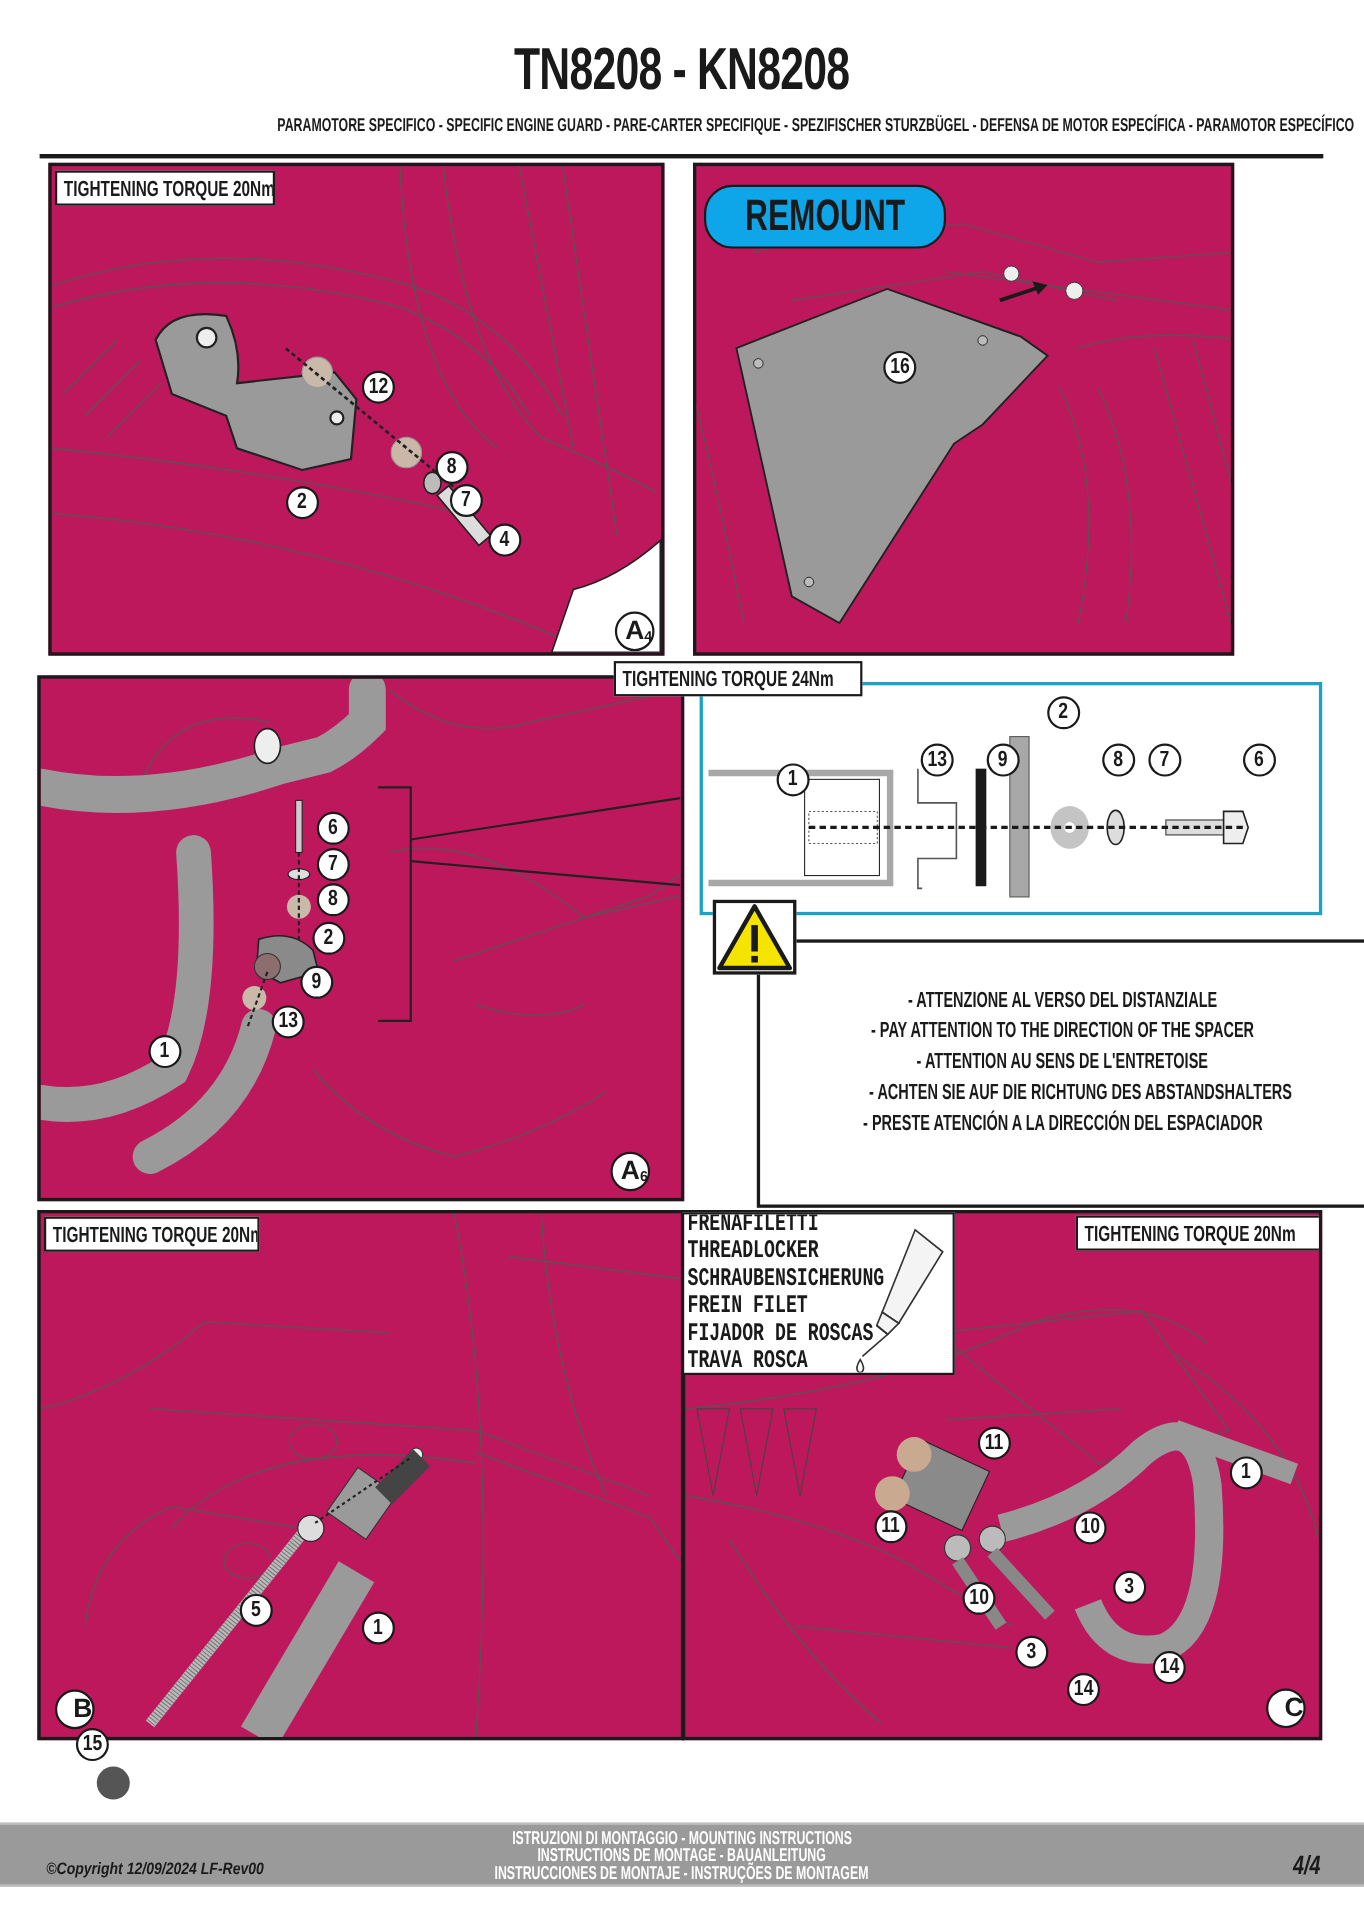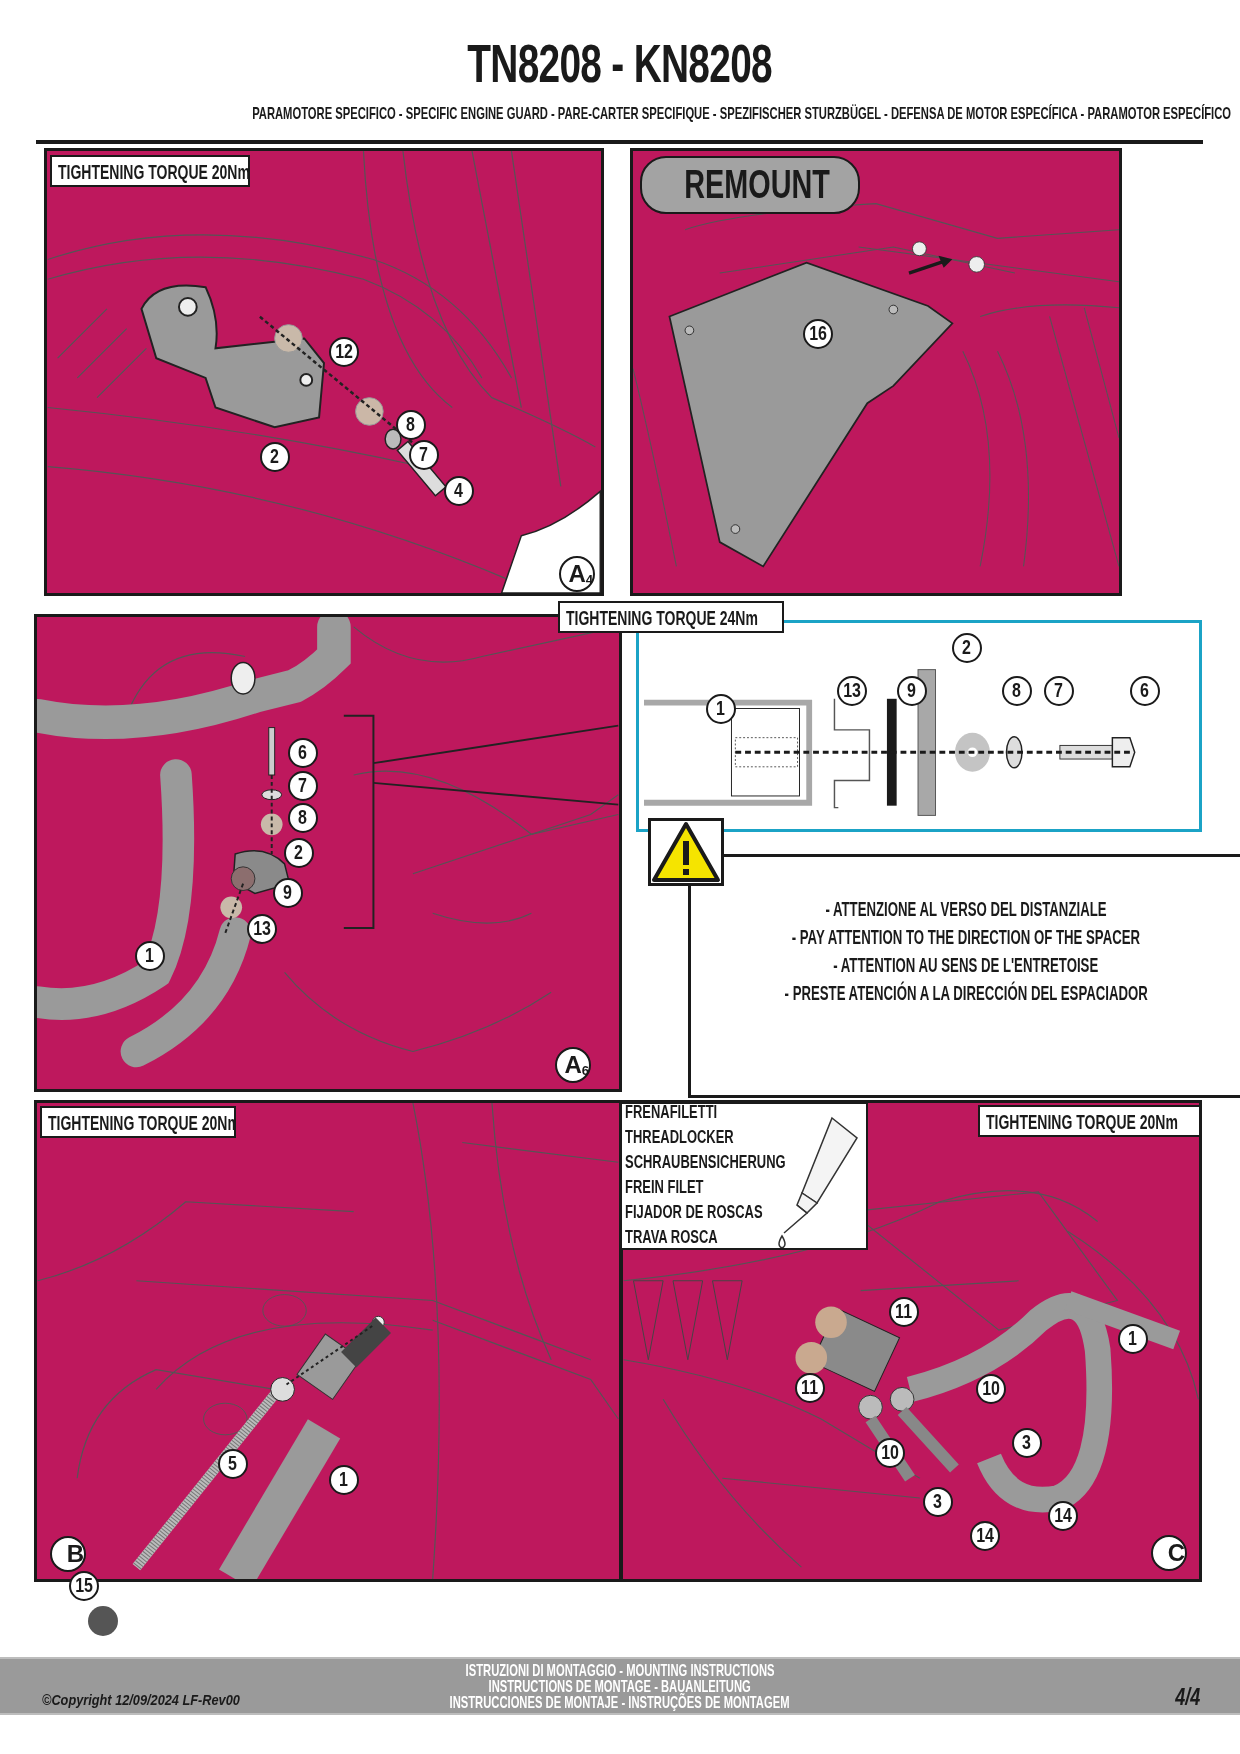--- a/index.html
+++ b/index.html
@@ -19,33 +19,33 @@
 
   .label-box { position: absolute; background: #fff; border: 2px solid #1a1a1a; padding: 2px 6px; height: 32px; overflow: hidden; }
   .label-box span { font-size: 20px; font-weight: bold; display: inline-block; transform: scaleX(0.7); transform-origin: left center; white-space: nowrap; line-height: 26px; }
 
   .callout { position: absolute; width: 30px; height: 30px; border: 2.5px solid #1a1a1a; border-radius: 50%; background: #fff; text-align: center; line-height: 25px; font-size: 20px; font-weight: bold; }
   .callout span { display: inline-block; transform: scaleX(0.8); }
 
   .step-badge { position: absolute; width: 36px; height: 36px; border: 2.5px solid #1a1a1a; border-radius: 50%; background: #fff; text-align: right; line-height: 31px; font-size: 24px; font-weight: bold; }
   .step-badge sub { font-size: 13px; vertical-align: -2px; }
 
-  #remount-box { position: absolute; left: 640px; top: 156px; width: 220px; height: 58px; border: 2.5px solid #1a1a1a; border-radius: 26px; background: #a3a3a3; text-align: right; }
+  #remount-box { position: absolute; left: 640px; top: 168px; width: 220px; height: 58px; border: 2.5px solid #1a1a1a; border-radius: 26px; background: #0ea5e9; text-align: center; }
   #remount-box span { font-size: 40px; font-weight: bold; display: inline-block; transform: scaleX(0.72); line-height: 52px; }
 
   #detail-box { position: absolute; left: 636px; top: 620px; width: 566px; height: 212px; border: 3px solid #1ba3c6; background: #fff; overflow: hidden; }
 
   #warning-icon { position: absolute; left: 648px; top: 818px; width: 76px; height: 68px; border: 3px solid #1a1a1a; background: #fff; }
   #warning-box { position: absolute; left: 688px; top: 854px; width: 556px; height: 244px; border: 3px solid #1a1a1a; background: #fff; }
   #warning-lines { position: absolute; left: 0; top: 38px; width: 100%; text-align: center; }
   #warning-lines div { font-size: 20px; font-weight: bold; height: 28px; line-height: 28px; }
   #warning-lines div span { display: inline-block; transform: scaleX(0.66); white-space: nowrap; }
 
   #threadlocker-box { position: absolute; left: 620px; top: 1102px; width: 248px; height: 148px; border: 2.5px solid #1a1a1a; background: #fff; overflow: hidden; }
-  #threadlocker-box .tl-line { position: absolute; left: 3px; font-size: 18px; font-weight: bold; height: 25px; line-height: 25px; }
+  #threadlocker-box .tl-line { position: absolute; left: 3px; font-size: 23px; font-weight: bold; height: 25px; line-height: 25px; font-family: Liberation Mono, monospace; }
   #threadlocker-box .tl-line span { display: inline-block; transform: scaleX(0.72); transform-origin: left center; white-space: nowrap; }
 
   #footer { position: absolute; left: 0; top: 1657px; width: 1240px; height: 58px; background: #9a9a9a; border-top: 2px solid #bdbdbd; border-bottom: 2px solid #bdbdbd; }
   #copyright { position: absolute; left: 42px; top: 32px; font-size: 15px; font-style: italic; font-weight: bold; color: #1a1a1a; transform: scaleX(0.85); transform-origin: left center; white-space: nowrap; }
   #footer-center { position: absolute; left: 0; top: 4px; width: 1240px; text-align: center; color: #fff; }
   #footer-center div { font-size: 17px; font-weight: bold; line-height: 16px; height: 16px; }
   #footer-center div span { display: inline-block; transform: scaleX(0.66); white-space: nowrap; }
   #page-num { position: absolute; right: 40px; top: 24px; font-size: 24px; font-weight: bold; font-style: italic; color: #1a1a1a; transform: scaleX(0.75); transform-origin: right center; }
 </style>
 </head>
@@ -171,20 +171,21 @@
   <div class="callout" style="left:405px; top:53px;"><span>7</span></div>
   <div class="callout" style="left:491px; top:53px;"><span>6</span></div>
 </div>
 <div class="label-box" style="left:558px; top:601px; width:226px;"><span>TIGHTENING TORQUE 24Nm</span></div>
 
 <div id="warning-box">
   <div id="warning-lines">
     <div><span>- ATTENZIONE AL VERSO DEL DISTANZIALE</span></div>
     <div><span>- PAY ATTENTION TO THE DIRECTION OF THE SPACER</span></div>
     <div><span>- ATTENTION AU SENS DE L'ENTRETOISE</span></div>
+    <div><span>- ACHTEN SIE AUF DIE RICHTUNG DES ABSTANDSHALTERS</span></div>
     <div><span>- PRESTE ATENCIÓN A LA DIRECCIÓN DEL ESPACIADOR</span></div>
   </div>
 </div>
 <div id="warning-icon">
   <svg viewBox="0 0 70 62" width="70" height="62" style="display:block;">
     <polygon points="35,3 67,59 3,59" fill="#f5e400" stroke="#1a1a1a" stroke-width="4" stroke-linejoin="round"></polygon>
     <rect x="32" y="20" width="6" height="24" fill="#1a1a1a"></rect>
     <rect x="32" y="48" width="6" height="6" fill="#1a1a1a"></rect>
   </svg>
 </div>

